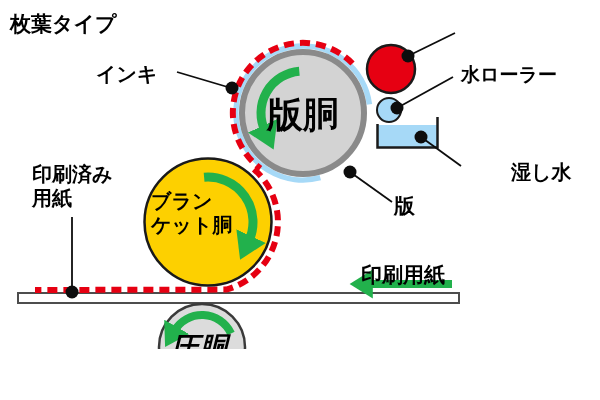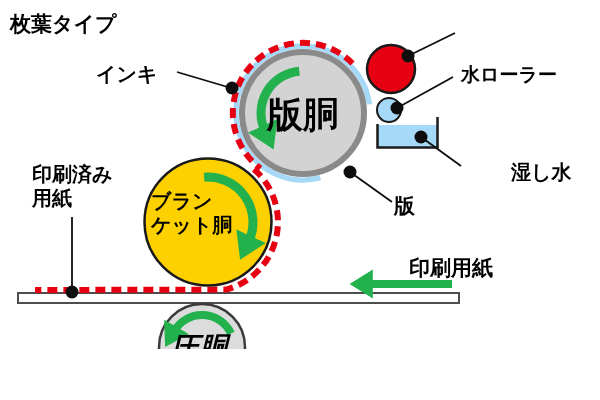--- a/index.html
+++ b/index.html
@@ -90,15 +90,15 @@
   <div class="lbl fs36" style="left:267px;top:93px;">版胴</div>
 
   <div class="lbl fs24" style="left:151px;top:189px;">ブラン
 ケット胴</div>
 
   <div class="lbl fs28" style="left:171px;top:331px;">圧胴</div>
 
   <div class="lbl fs20" style="left:32px;top:162px;">印刷済み
 用紙</div>
 
-  <div class="lbl fs21" style="left:361px;top:255px;margin-left:48px;">印刷用紙</div>
+  <div class="lbl fs21" style="left:361px;top:262px;">印刷用紙</div>
 
 </div>
 
 </body></html>

